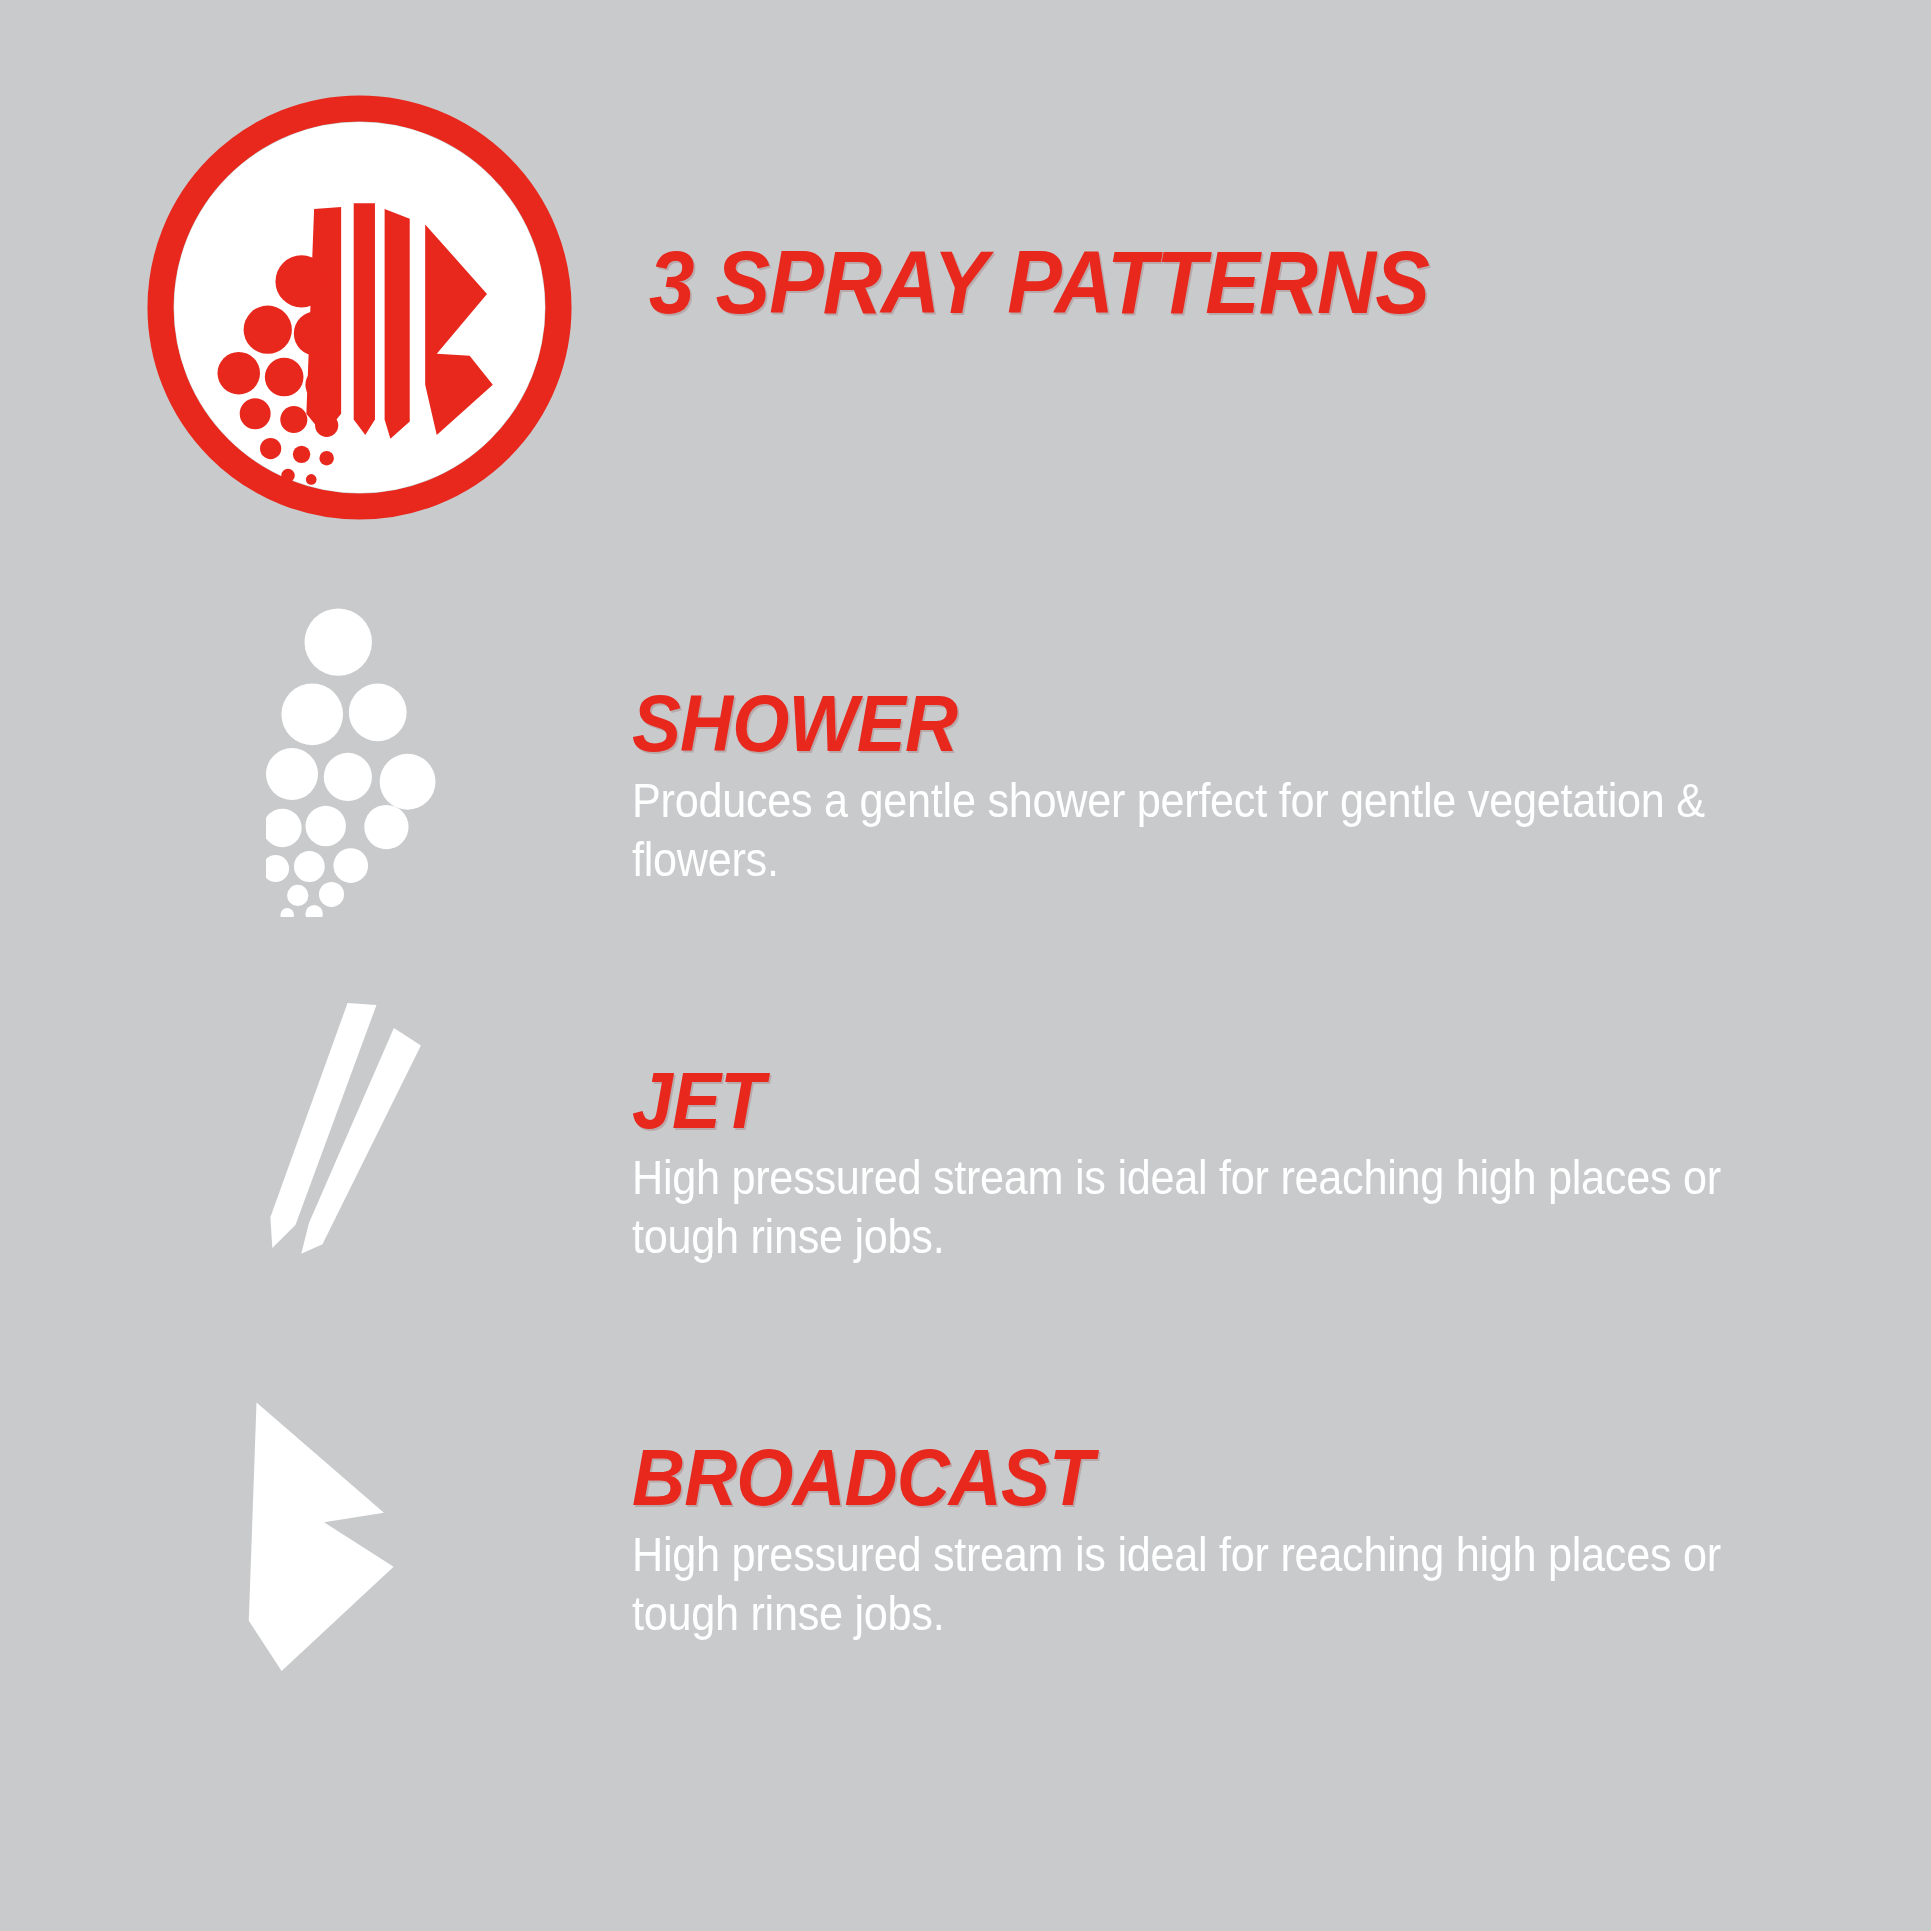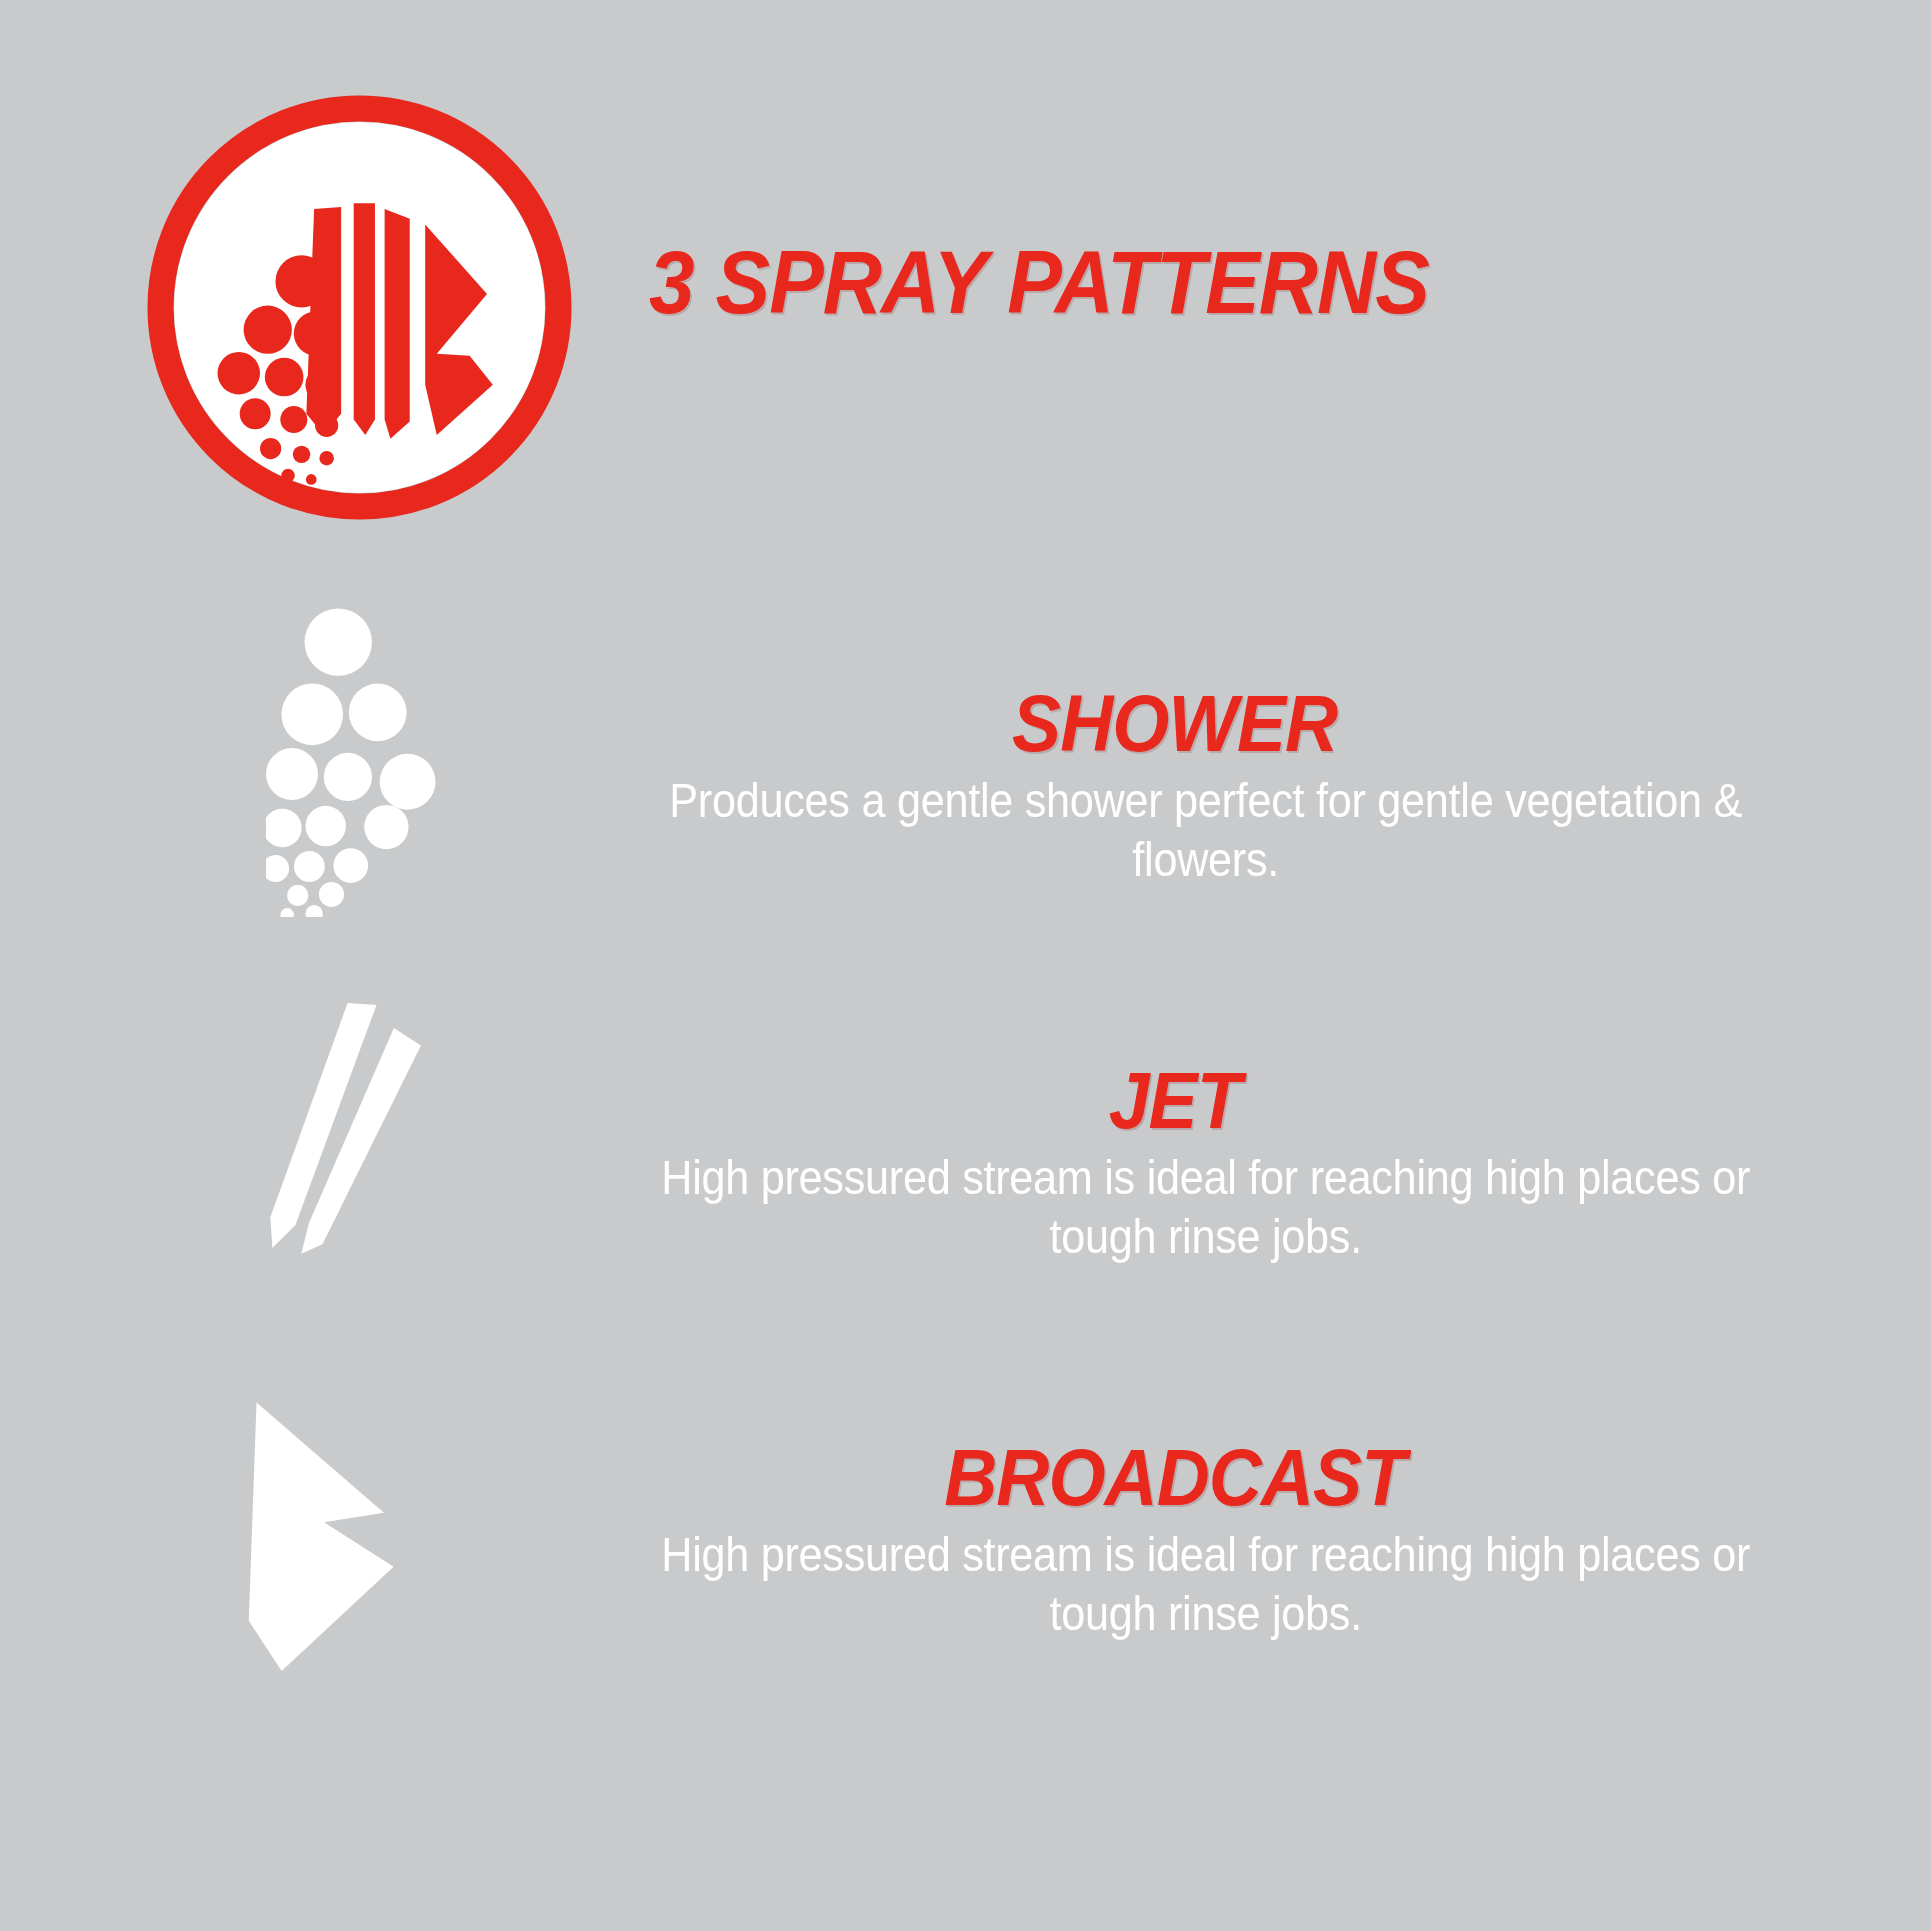--- a/index.html
+++ b/index.html
@@ -12,21 +12,20 @@
     height: 1931px;
     font-family: "Liberation Sans", sans-serif;
     -webkit-font-smoothing: antialiased;
     overflow: hidden;
   }
   #page {
     position: relative;
     width: 1931px;
     height: 1931px;
     background: #c8cacb;
-    text-align: center;
   }
 
   
   #header {
     position: absolute;
     left: 0; top: 0;
     width: 1931px;
     height: 483px;
   }
   #brand-badge {
@@ -62,21 +61,21 @@
   }
   .pattern-icon {
     position: absolute;
     left: 222px;
     top: 0;
   }
   .pattern-icon svg { display: block; }
 
   .pattern-text {
     position: absolute;
-    left: 645px;
+    left: 632px;
     top: 0;
     width: 1139px;
   }
   .pattern-heading {
     font-size: 79px;
     line-height: 0.98;
     font-weight: bold;
     font-style: italic;
     color: #e8271d;
     letter-spacing: -1px;

